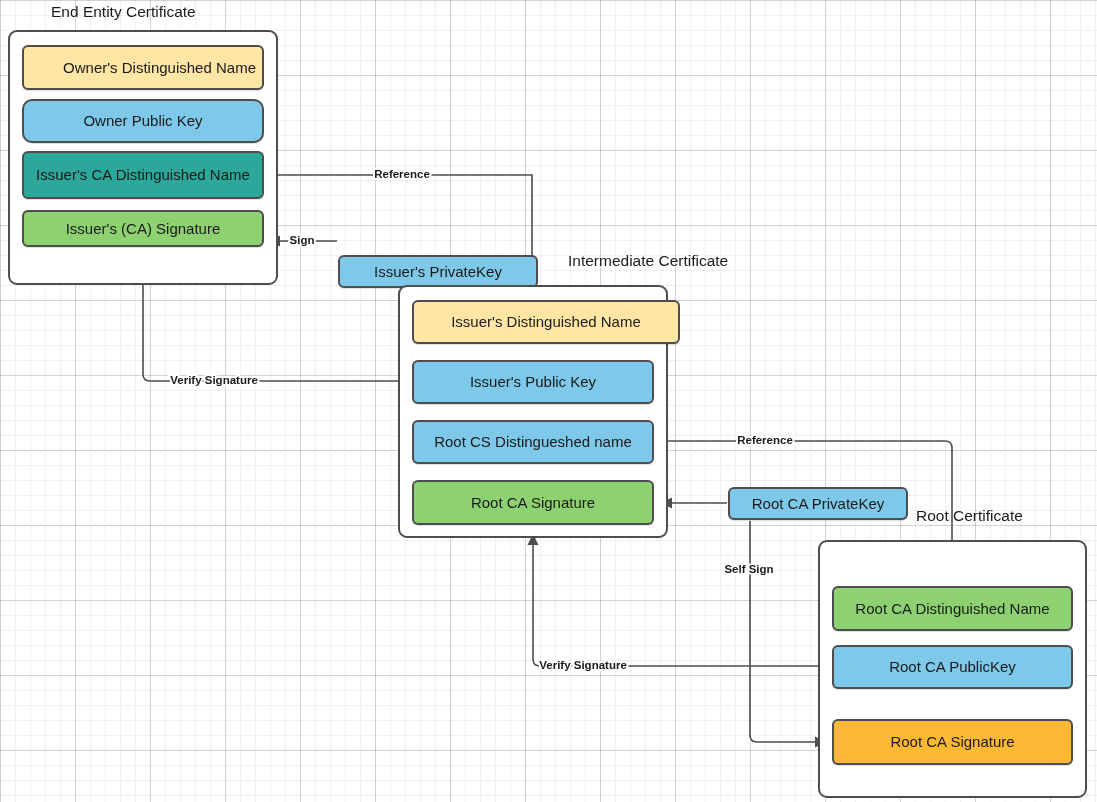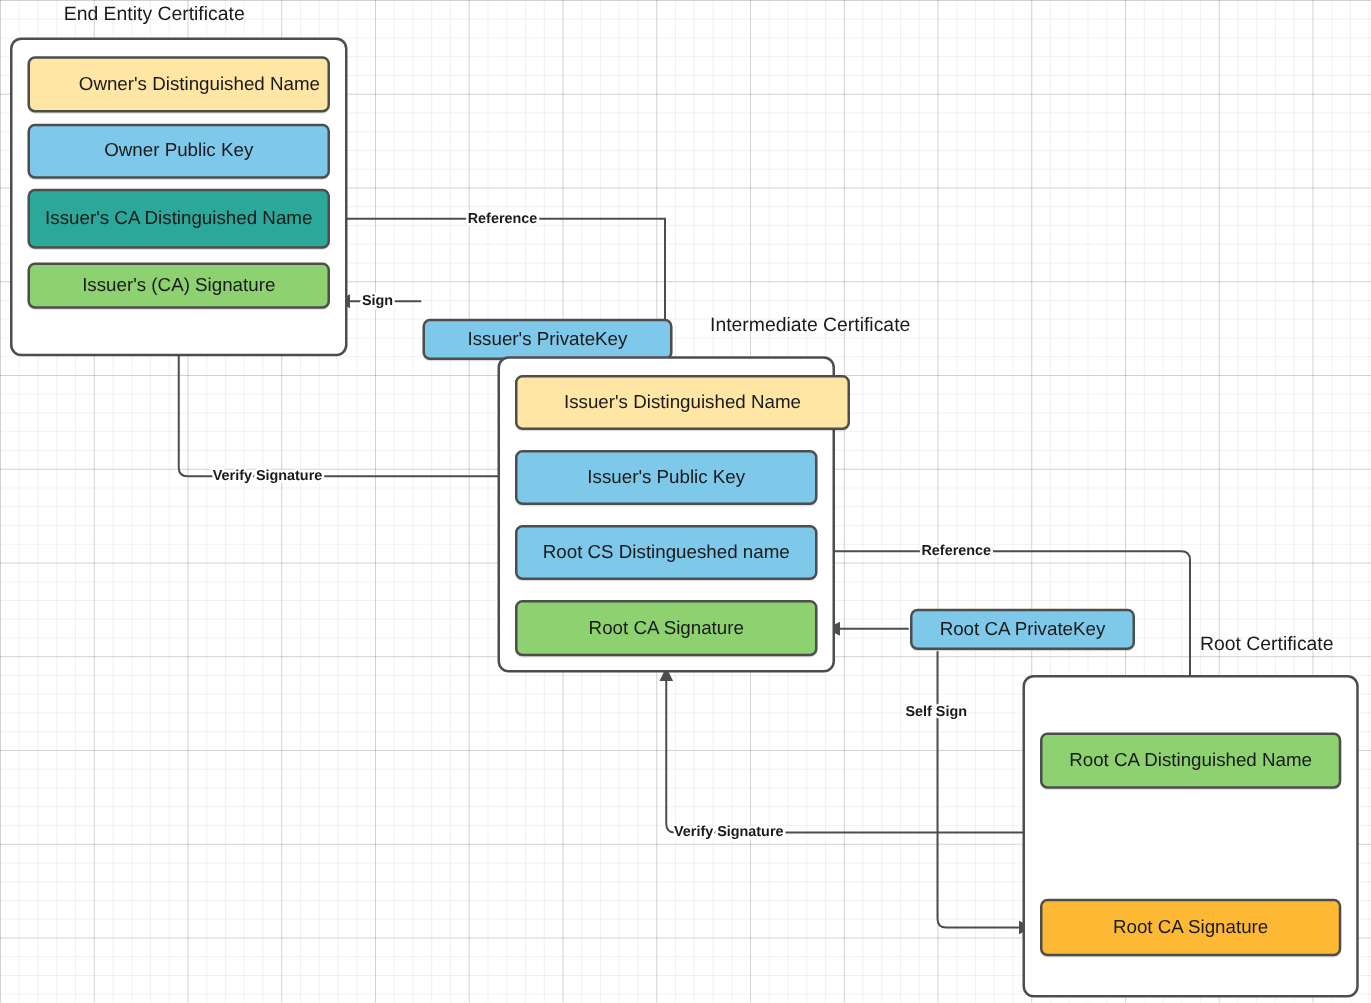--- a/index.html
+++ b/index.html
@@ -89,21 +89,21 @@
   </svg>
 
   <div class="title" style="left:51px;top:3px;">End Entity Certificate</div>
 
   <div class="container" style="left:8px;top:30px;width:270px;height:255px;"></div>
 
   <div class="node" style="left:22px;top:45px;width:242px;height:45px;background:#FFE6A5;justify-content:flex-end;">
     <span>Owner's Distinguished Name</span>
   </div>
 
-  <div class="node" style="left:22px;top:99px;width:242px;height:44px;background:#7EC8E9;">
+  <div class="node" style="left:22px;top:99px;width:242px;height:44px;background:#7EC8E9;border-radius:10px;">
     <span>Owner Public  Key</span>
   </div>
 
   <div class="node" style="left:22px;top:151px;width:242px;height:48px;background:#2CA89A;">
     <span>Issuer's CA Distinguished Name</span>
   </div>
 
   <div class="node" style="left:22px;top:210px;width:242px;height:37px;background:#8DD171;">
     <span>Issuer's (CA) Signature</span>
   </div>
@@ -129,26 +129,29 @@
   </div>
 
   <div class="node" style="left:412px;top:480px;width:242px;height:45px;background:#8DD171;">
     <span>Root CA Signature</span>
   </div>
 
   <div class="node" style="left:728px;top:487px;width:180px;height:33px;background:#7EC8E9;justify-content:center;">
     <span>Root CA PrivateKey</span>
   </div>
 
-  <div class="title" style="left:960px;top:507px;">Root Certificate</div>
+  <div class="title" style="left:916px;top:507px;">Root Certificate</div>
 
   <div class="container" style="left:818px;top:540px;width:269px;height:258px;"></div>
 
   <div class="node" style="left:832px;top:586px;width:241px;height:45px;background:#8DD171;">
     <span>Root CA Distinguished Name</span>
   </div>
 
+  <div class="node" style="left:832px;top:645px;width:241px;height:44px;background:#7EC8E9;">
+    <span>Root CA PublicKey</span>
+  </div>
 
   <div class="node" style="left:832px;top:719px;width:241px;height:46px;background:#FDB933;">
     <span>Root CA Signature</span>
   </div>
 
 </div>
 
 </body></html>

